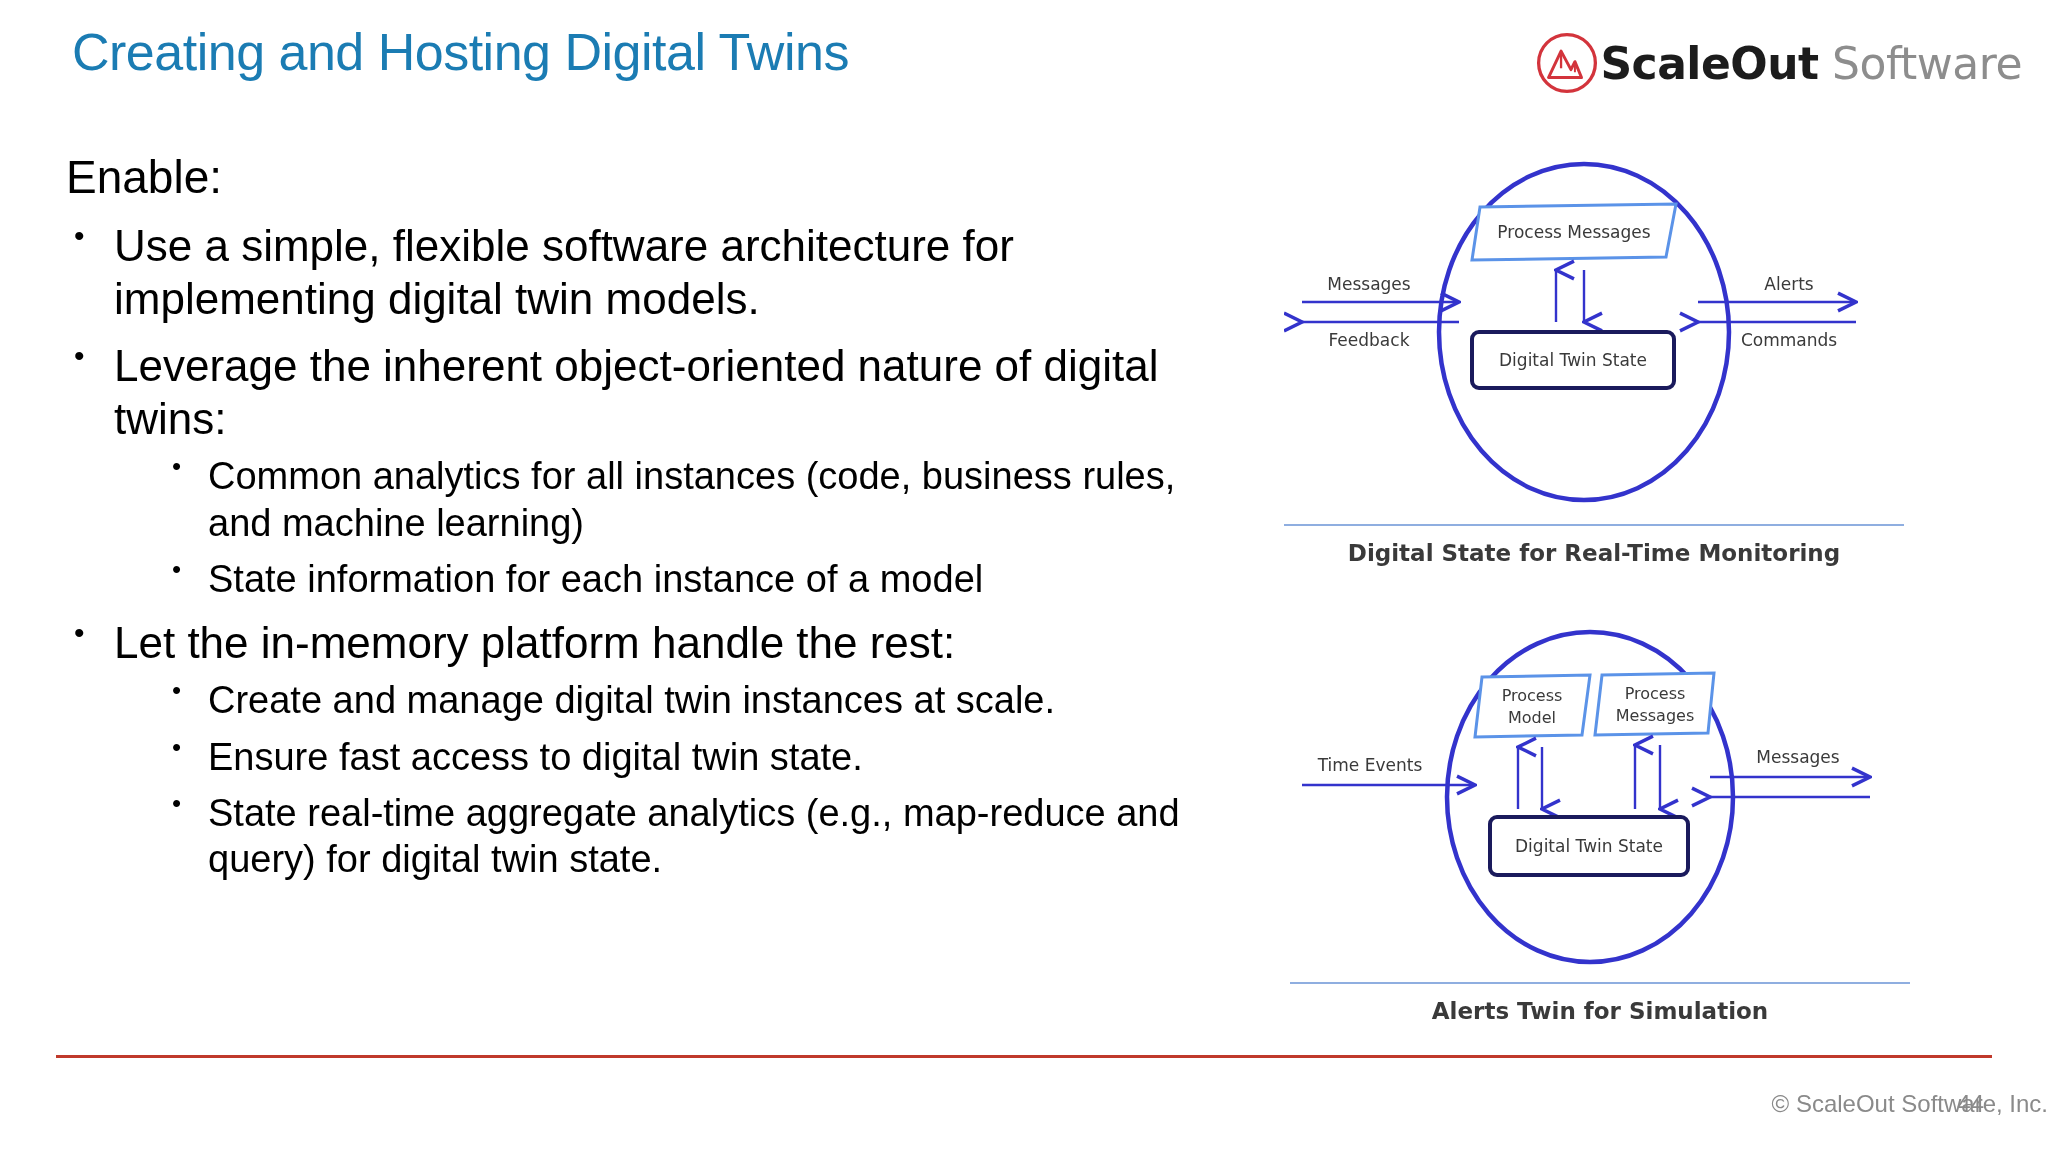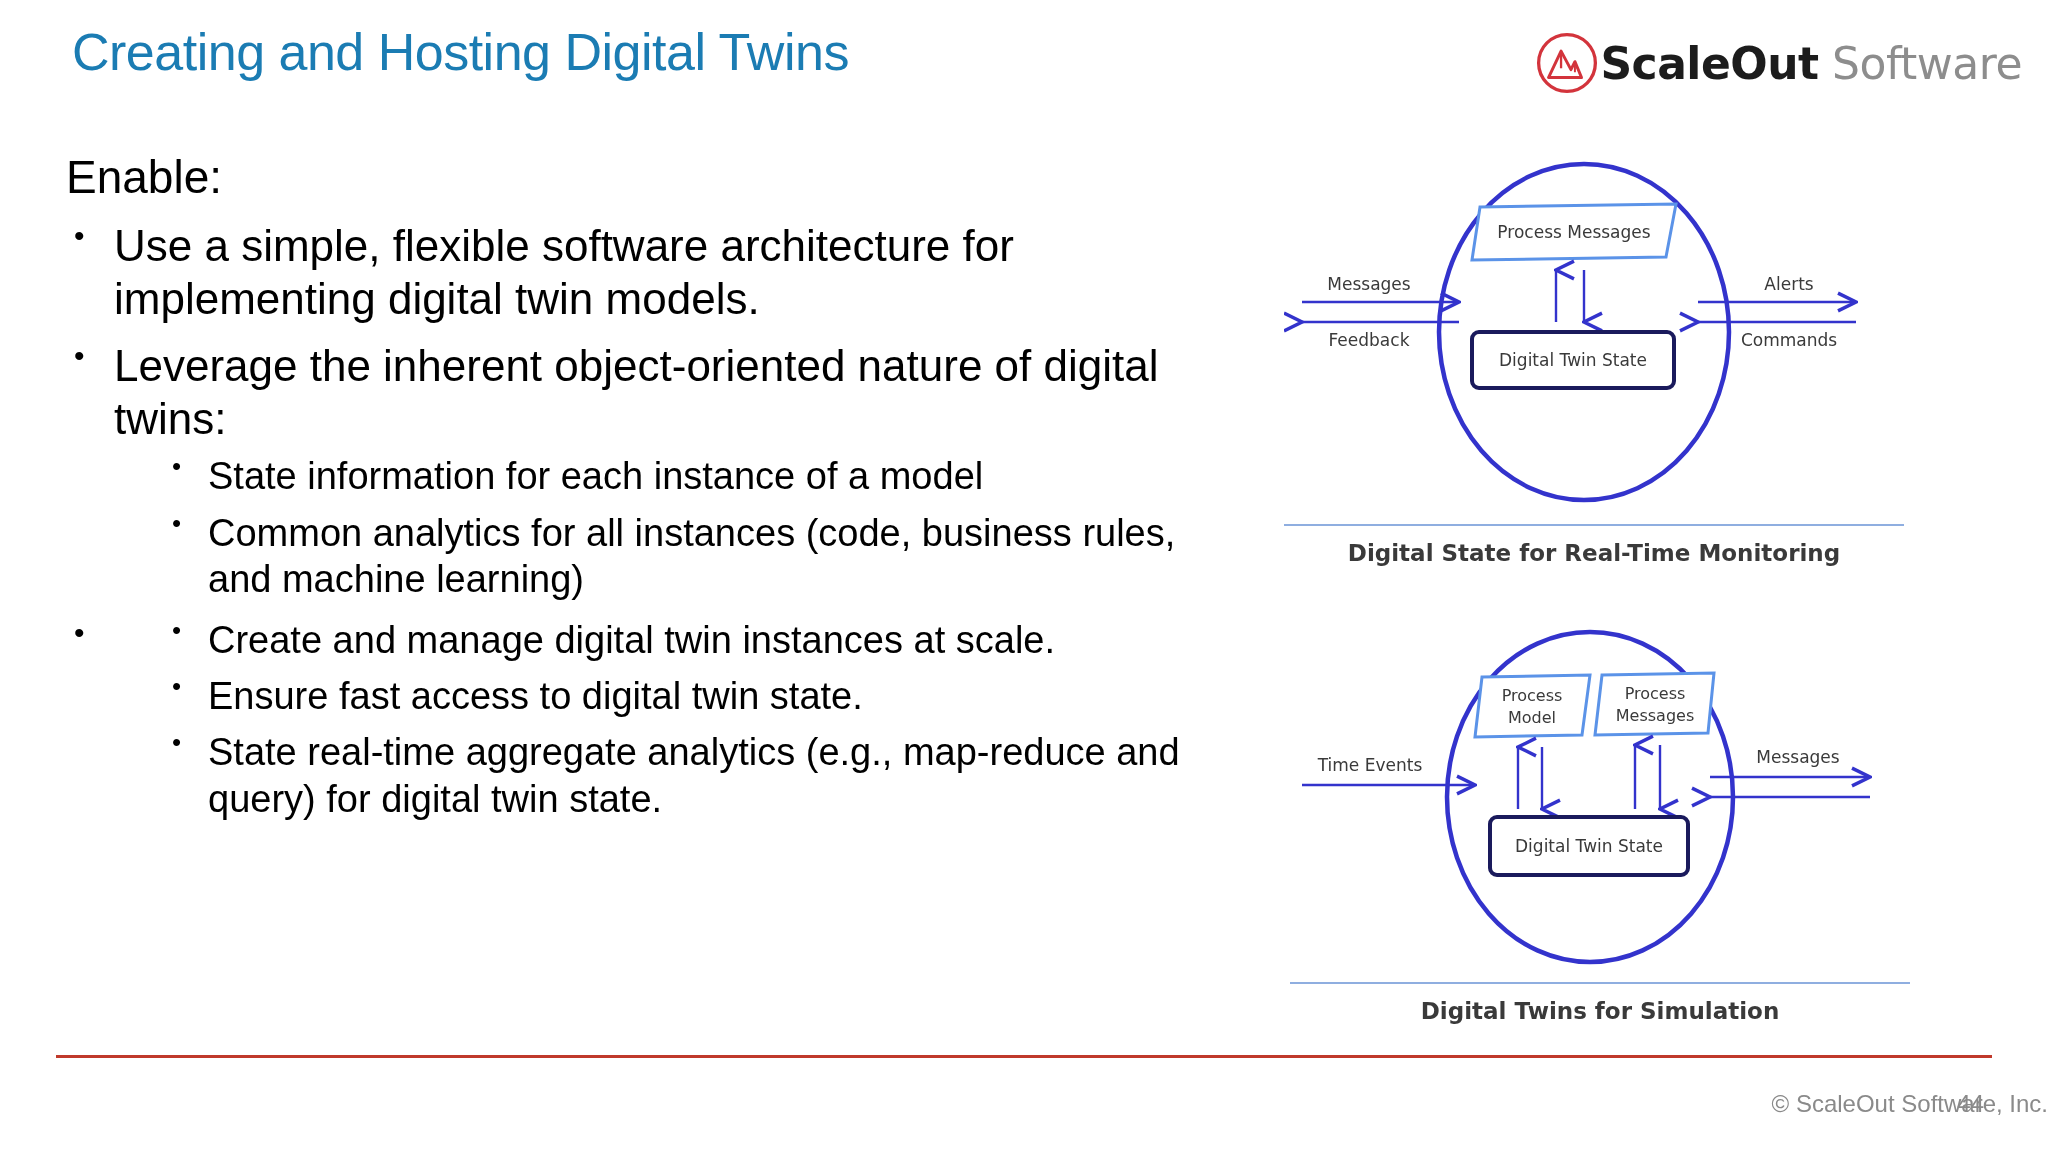--- a/index.html
+++ b/index.html
@@ -175,26 +175,27 @@
   <div class="goals-label">Enable:</div>
   <ul class="lvl1">
 
     <li class="b1">
       <span>Use a simple, flexible software architecture for implementing digital twin models.</span>
     </li>
 
     <li class="b1">
       <span>Leverage the inherent object-oriented nature of digital twins:</span>
       <ul class="lvl2">
+        <li class="b2">Common analytics for all instances (code, business rules, and machine learning)</li>
         <li class="b2">State information for each instance of a model</li>
-        <li class="b2">Common analytics for all instances (code, business rules, and machine learning)</li>
       </ul>
     </li>
 
     <li class="b1">
+      <span>Let the in-memory platform handle the rest:</span>
       <ul class="lvl2">
         <li class="b2">Create and manage digital twin instances at scale.</li>
         <li class="b2">Ensure fast access to digital twin state.</li>
         <li class="b2">State real-time aggregate analytics (e.g., map-reduce and query) for digital twin state.</li>
       </ul>
     </li>
 
   </ul>
 </div>
 
@@ -277,18 +278,18 @@
     <text x="299" y="215" text-anchor="middle" font-family="DejaVu Sans, sans-serif" font-size="17" fill="#3a3a3a">Digital Twin State</text>
 
     <line x1="12" y1="148" x2="185" y2="148" stroke="#3333CC" stroke-width="2.4" marker-end="url(#ar2)"></line>
     <text x="80" y="134" text-anchor="middle" font-family="DejaVu Sans, sans-serif" font-size="17" fill="#3a3a3a">Time Events</text>
 
     <line x1="420" y1="140" x2="580" y2="140" stroke="#3333CC" stroke-width="2.4" marker-end="url(#ar2)"></line>
     <line x1="580" y1="160" x2="420" y2="160" stroke="#3333CC" stroke-width="2.4" marker-end="url(#al2)"></line>
     <text x="508" y="126" text-anchor="middle" font-family="DejaVu Sans, sans-serif" font-size="17" fill="#3a3a3a">Messages</text>
   </svg>
   <div class="diagram-caption-rule" id="cap-rule-2"></div>
-  <div class="diagram-caption" id="cap-2">Digital Twins for Simulation</div>
+  <div class="diagram-caption" id="cap-2">Alerts Twin for Simulation</div>
 </div>
 
 <div class="footer-rule"></div>
 <div class="footer-copyright">© ScaleOut Software, Inc.</div>
 <div class="footer-pagenum">44</div>
 
 </body></html>

